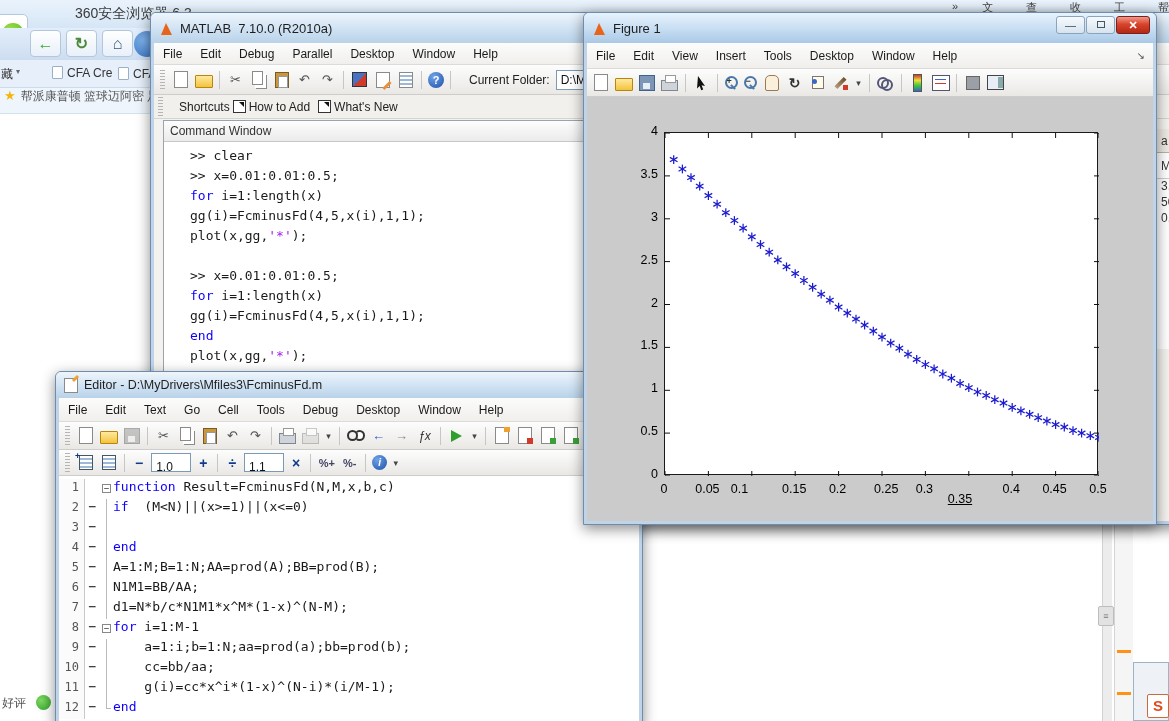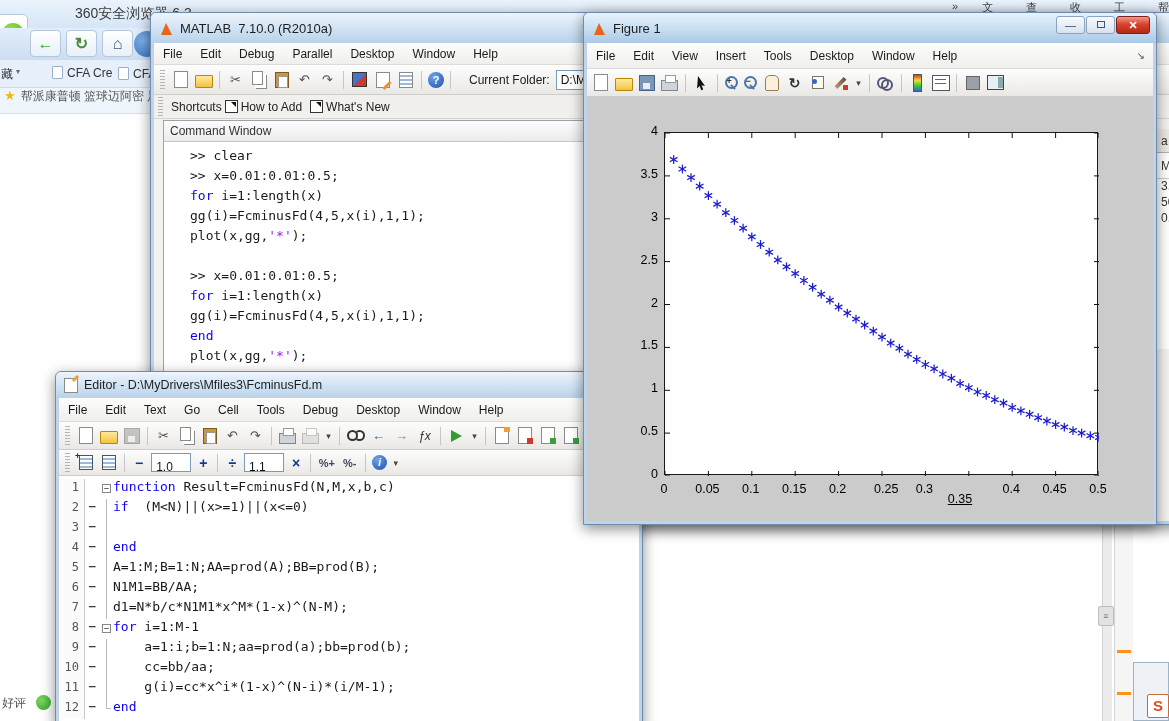--- a/index.html
+++ b/index.html
@@ -279,21 +279,21 @@
           <span class="g gprof"></span>
           <span class="tsep"></span>
           <span class="g ghelp">?</span>
           <span class="tsep"></span>
         </span>
       <span class="cf-label">Current Folder:</span>
       <span class="cf-box">D:\My</span>
     </div>
     <div class="shortcutsbar">
       <span class="grip"></span>
-      <span style="margin-left:4px;">Shortcuts</span>
+      <span style="margin-left:12px;">Shortcuts</span>
       <span class="g gsc"></span>
       <span>How to Add</span>
       <span class="g gsc" style="margin-left:8px;"></span>
       <span>What's New</span>
     </div>
     <div class="cw-panel">
       <div class="cw-header">Command Window</div>
       <div class="cw-body" id="cw-lines">
           <div class="cw-line"><span class="tk-pr">&gt;&gt; </span><span class="tk-tx">clear</span></div>
           <div class="cw-line"><span class="tk-pr">&gt;&gt; </span><span class="tk-tx">x=0.01:0.01:0.5;</span></div>
@@ -753,21 +753,21 @@
             </g>
             <g stroke="#1c1ccf" stroke-width="1.25">
               <line x1="434.0" y1="300.0" x2="434.0" y2="308.8"></line>
               <line x1="430.19" y1="302.2" x2="437.81" y2="306.59999999999997"></line>
               <line x1="430.19" y1="306.59999999999997" x2="437.81" y2="302.2"></line>
             </g>
           </svg>
       </div>
     <div class="ticklabel" style="left: 57px; top: 385px; width: 40px; text-align: center;">0</div>
         <div class="ticklabel" style="left: 100.4px; top: 385px; width: 40px; text-align: center;">0.05</div>
-        <div class="ticklabel" style="left: 143.8px; top: 385px; width: 40px; text-align: center;">0.1</div>
+        <div class="ticklabel" style="left: 143.8px; top: 385px; width: 40px; ">0.1</div>
         <div class="ticklabel" style="left: 187.2px; top: 385px; width: 40px; text-align: center;">0.15</div>
         <div class="ticklabel" style="left: 230.6px; top: 385px; width: 40px; text-align: center;">0.2</div>
         <div class="ticklabel" style="left: 287px; top: 385px; width: 40px; text-align: left;">0.25</div>
         <div class="ticklabel" style="left: 317.4px; top: 385px; width: 40px; text-align: center;">0.3</div>
         <div class="ticklabel" style="left: 360.8px; top: 395px; width: 40px; text-align: left; text-decoration: underline;">0.35</div>
         <div class="ticklabel" style="left: 404.2px; top: 385px; width: 40px; text-align: center;">0.4</div>
         <div class="ticklabel" style="left: 447.6px; top: 385px; width: 40px; text-align: center;">0.45</div>
         <div class="ticklabel" style="left: 491px; top: 385px; width: 40px; text-align: center;">0.5</div>
         <div class="ticklabel" style="left: 29px; top: 370px; width: 42px; text-align: right;">0</div>
         <div class="ticklabel" style="left: 29px; top: 327.125px; width: 42px; text-align: right;">0.5</div>

